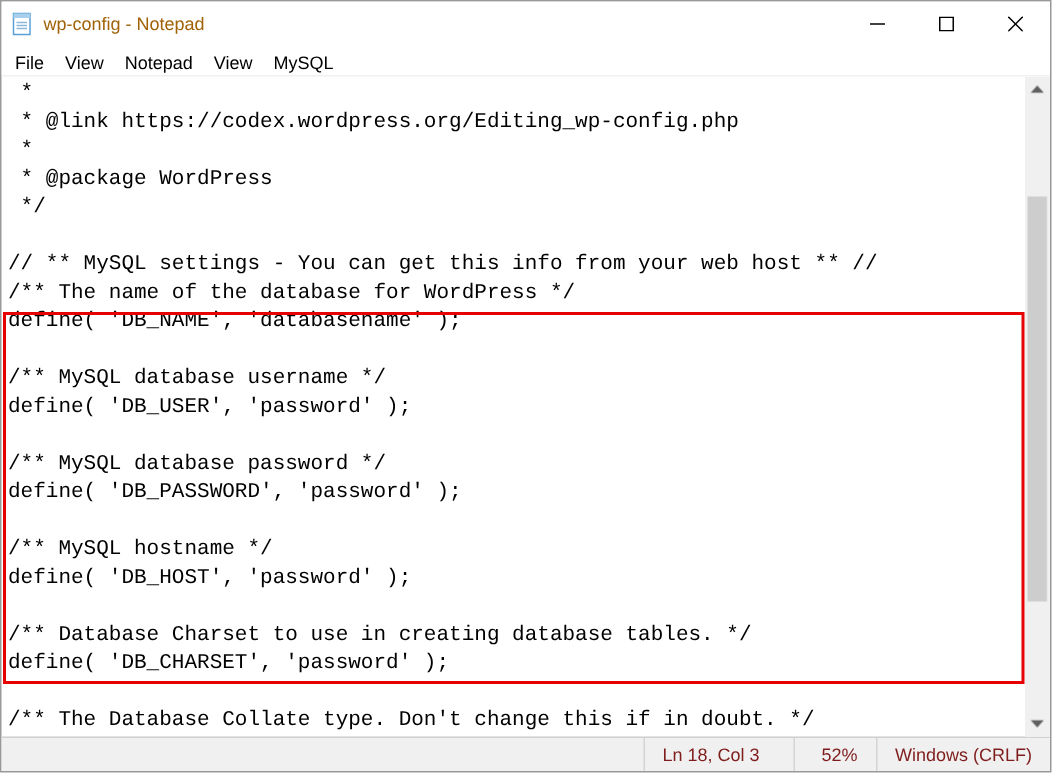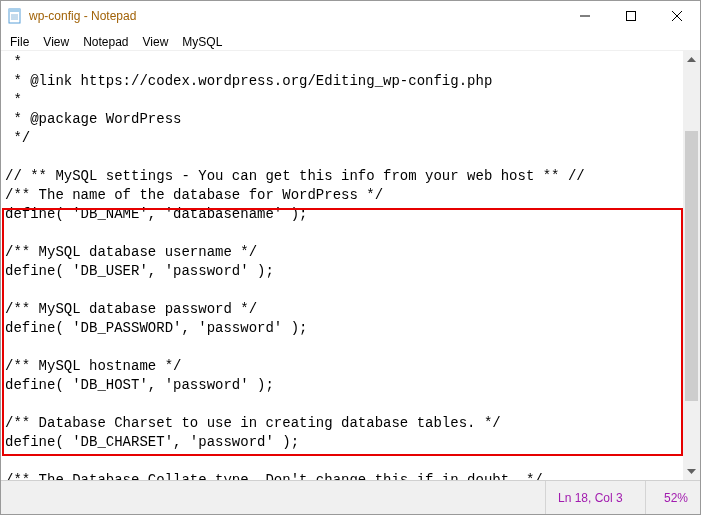--- a/index.html
+++ b/index.html
@@ -94,27 +94,27 @@
     }
     .vscroll .thumb {
       position:absolute;
       left:2px; right:2px;
       background:#cdcdcd;
     }
     .editor { padding-right: 20px; }
 
     
     .status-bar {
-      height: 34px;
+      height: 23px;
       background: #f0f0f0;
       border-top: 1px solid #d0d0d0;
       display: flex;
       align-items: stretch;
       font-size: 12px;
-      color:#a21caf;
+      color:#7f1d1d;
     }
     .status-cell {
       border-left: 1px solid #d4d4d4;
       padding: 0 12px;
       display:flex;
       align-items:center;
       white-space: nowrap;
     }
     .status-cell.first { border-left: none; flex:1; }
     .status-cell.pos { min-width: 100px; }
@@ -201,13 +201,14 @@
           <polygon points="0,0 9,0 4.5,5" fill="#606060"></polygon>
         </svg>
     </div>
   </div>
 </div>
 
 <div class="status-bar">
   <div class="status-cell first"></div>
   <div class="status-cell pos">Ln 18, Col 3</div>
   <div class="status-cell zoom">52%</div>
+  <div class="status-cell eol">Windows (CRLF)</div>
 </div>
 
 </body></html>

